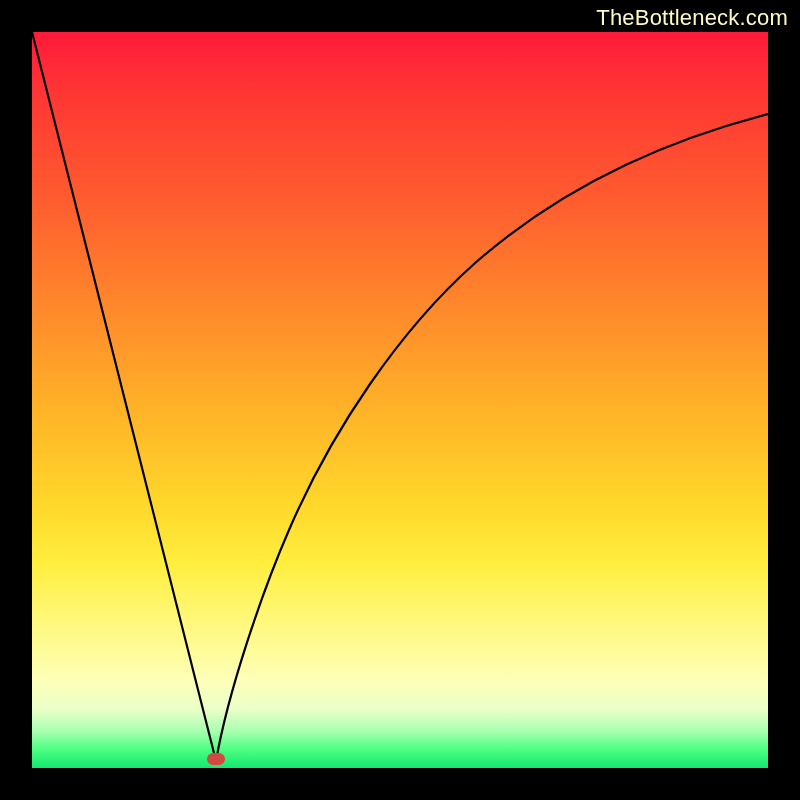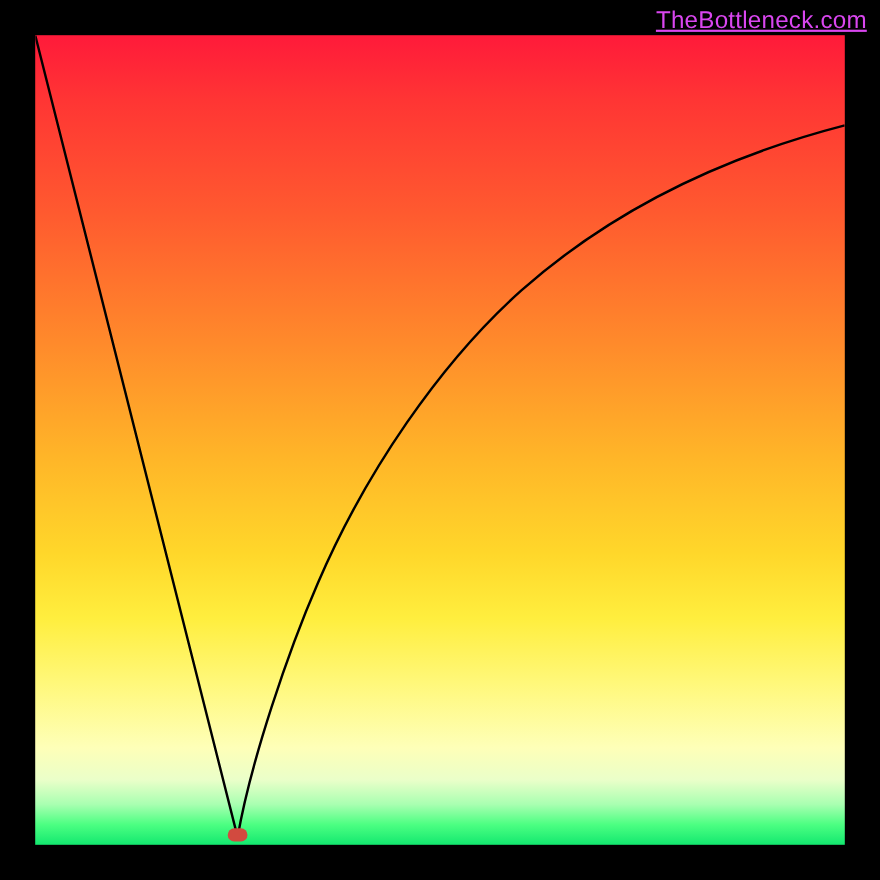--- a/index.html
+++ b/index.html
@@ -56,24 +56,23 @@
     height: 12px;
     border-radius: 6px;
     background: #d24a3f;
     left: 175px;   
     top: 721px;
   }
   .credit {
     position: absolute;
     top: 5px;
     right: 12px;
-    color: #d946ef;
+    color: #fef9c3;
     font-size: 22px;
     letter-spacing: 0.2px;
-    text-decoration: underline;
   }
 </style>
 </head>
 <body>
 
 <div class="outer">
 
   <div class="plot">
 
     <svg class="curve" viewBox="0 0 736 736" preserveAspectRatio="none">

